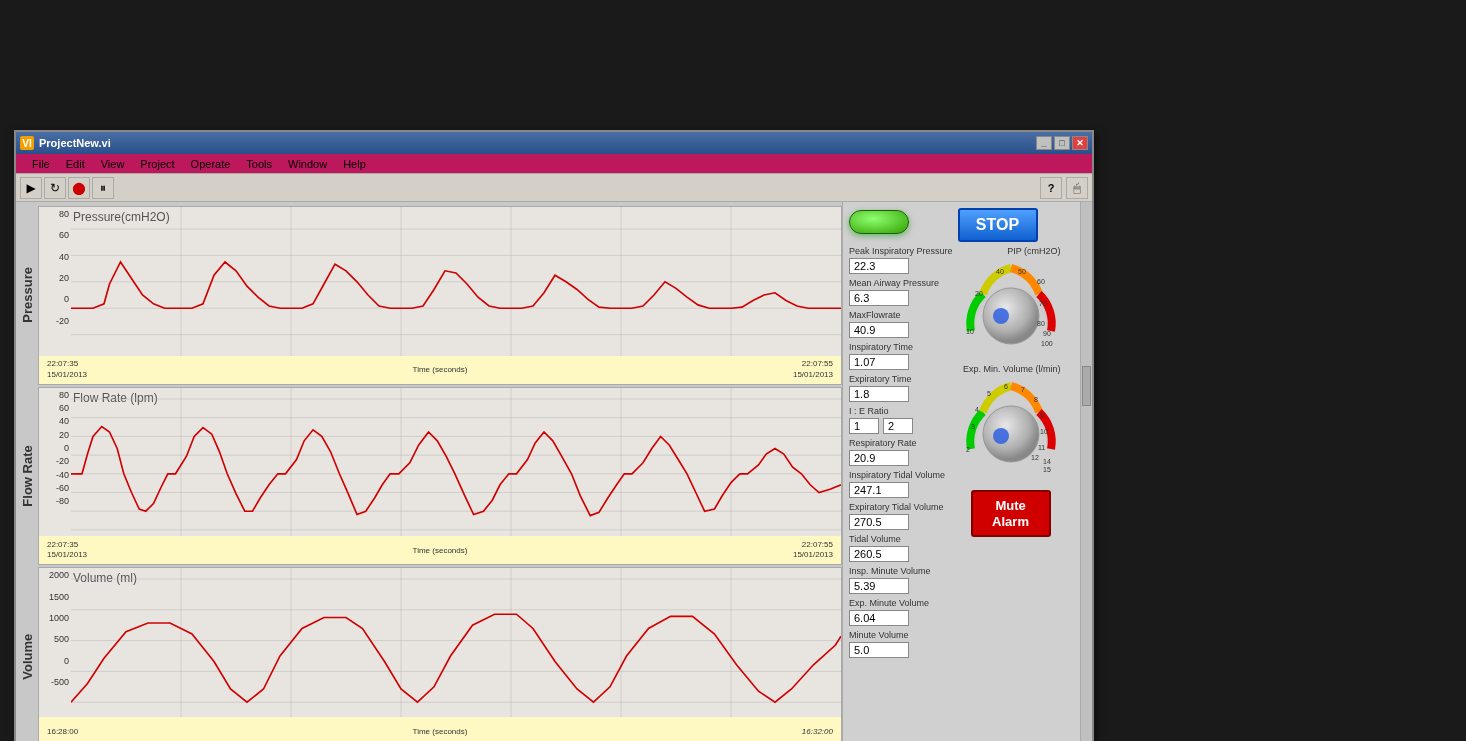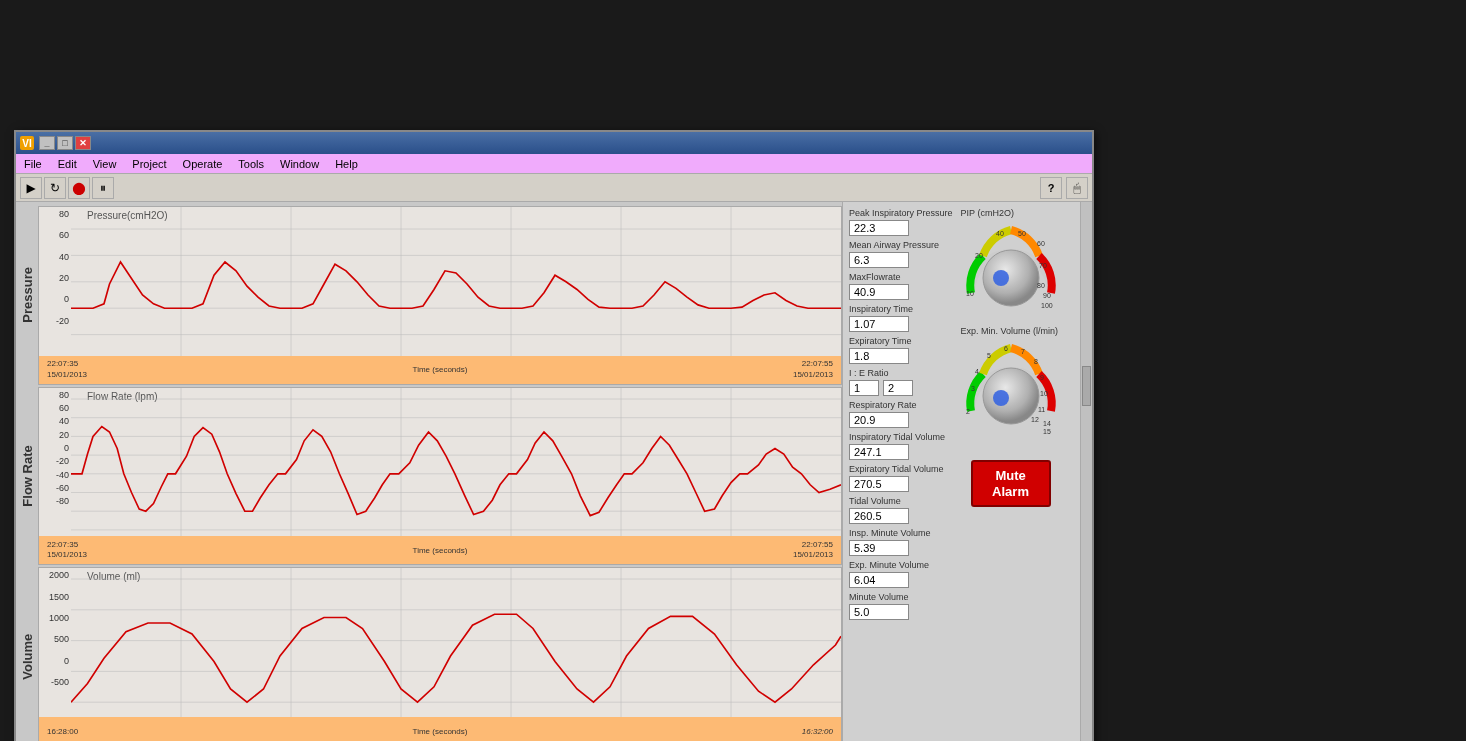--- a/index.html
+++ b/index.html
@@ -66,25 +66,25 @@
       display: flex;
       align-items: center;
       justify-content: center;
       font-size: 9px;
       color: #333;
     }
 
     .tb-btn.close { background: #e04040; color: white; }
 
     .menu-bar {
-      background: #f0abfc;
+      background: #be185d;
       display: flex;
       align-items: center;
       height: 20px;
-      padding: 0 0;
+      padding: 0 8px;
       border-bottom: 1px solid #aaa;
     }
 
     .menu-item {
       padding: 2px 8px;
       font-size: 11px;
       color: #000;
       cursor: pointer;
     }
 
@@ -174,21 +174,21 @@
       top: 0; left: 0; right: 0; bottom: 28px;
       background: #e8e4e0;
     }
 
     .chart-x-axis {
       position: absolute;
       bottom: 0;
       left: 0;
       right: 0;
       height: 28px;
-      background: #fdba74;
+      background: #fef9c3;
       display: flex;
       justify-content: space-between;
       align-items: center;
       padding: 0 8px;
       font-size: 9px;
       color: #333;
     }
 
     .chart-y-axis {
       position: absolute;
@@ -202,23 +202,23 @@
       padding: 2px 0;
       font-size: 9px;
       color: #333;
       text-align: right;
     }
 
     .chart-y-axis span { padding-right: 2px; }
 
     .chart-sublabel {
       position: absolute;
-      left: 48px;
+      left: 34px;
       top: 3px;
-      font-size: 10px;
+      font-size: 12px;
       color: #555;
     }
 
     svg.chart-svg {
       position: absolute;
       left: 32px;
       top: 0;
       right: 0;
       bottom: 0;
     }
@@ -327,21 +327,21 @@
       background: #d00000;
       color: white;
       font-size: 13px;
       font-weight: bold;
       border: 2px solid #800000;
       padding: 6px 12px;
       cursor: pointer;
       border-radius: 3px;
       text-align: center;
       width: 80px;
-      margin: 16px auto;
+      margin: 8px auto;
       line-height: 1.2;
     }
 
     .right-top {
       display: flex;
       justify-content: space-between;
       align-items: flex-start;
     }
 
     .metrics-column {
@@ -354,35 +354,36 @@
       display: flex;
       flex-direction: column;
       align-items: center;
       gap: 8px;
     }
 
     
     .gauge-wrap {
       display: flex;
       flex-direction: column;
-      align-items: flex-start;
+      align-items: flex-end;
     }
 
     .grid-lines line {
       stroke: #bbb;
       stroke-width: 0.5;
     }
   </style>
 </head>
 <body>
 
 <div class="window-outer">
 
   <div class="title-bar">
     <div class="title-bar-icon">VI</div>
+    <span class="title-bar-title">ProjectNew.vi</span>
     <div class="title-bar-btns">
       <div class="tb-btn">_</div>
       <div class="tb-btn">□</div>
       <div class="tb-btn close">✕</div>
     </div>
   </div>
 
   <div class="menu-bar">
     <span class="menu-item">File</span>
     <span class="menu-item">Edit</span>
@@ -550,20 +551,26 @@
             <div style="font-size:8px;">16:28:00</div>
             <div style="font-size:8px;">Time (seconds)</div>
             <div style="font-size:8px;text-align:right;font-style:italic;">16:32:00</div>
           </div>
         </div>
       </div>
 
     </div>
 
     <div class="right-panel">
+      <div class="right-top">
+        <div style="display:flex;flex-direction:column;align-items:flex-start;">
+          <div class="green-led"></div>
+        </div>
+        <div class="stop-btn">STOP</div>
+      </div>
 
       <div style="display:flex;gap:8px;">
 
         <div class="metrics-column">
 
           <div class="metric-row">
             <span class="metric-label">Peak Inspiratory Pressure</span>
             <span class="metric-value">22.3</span>
           </div>
 

